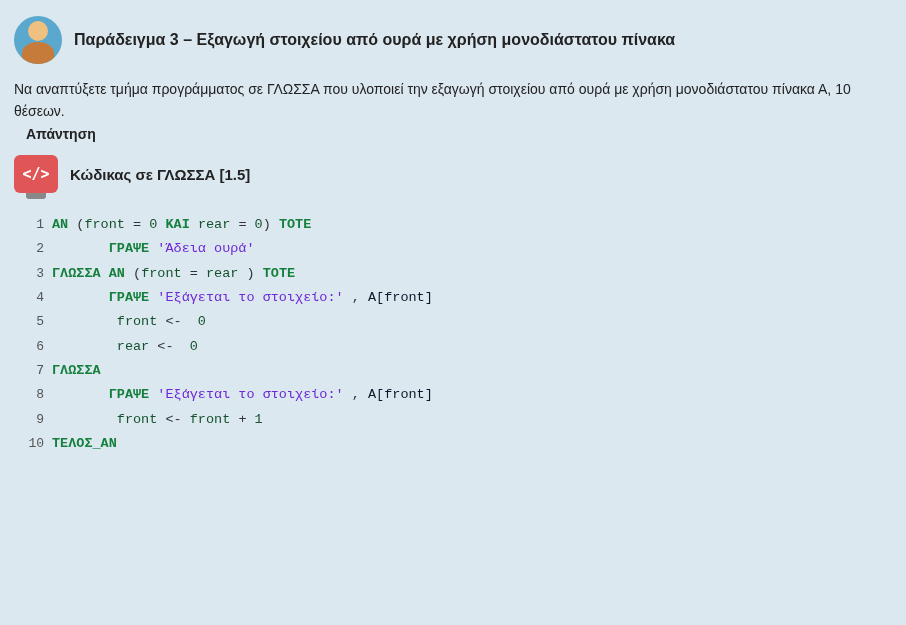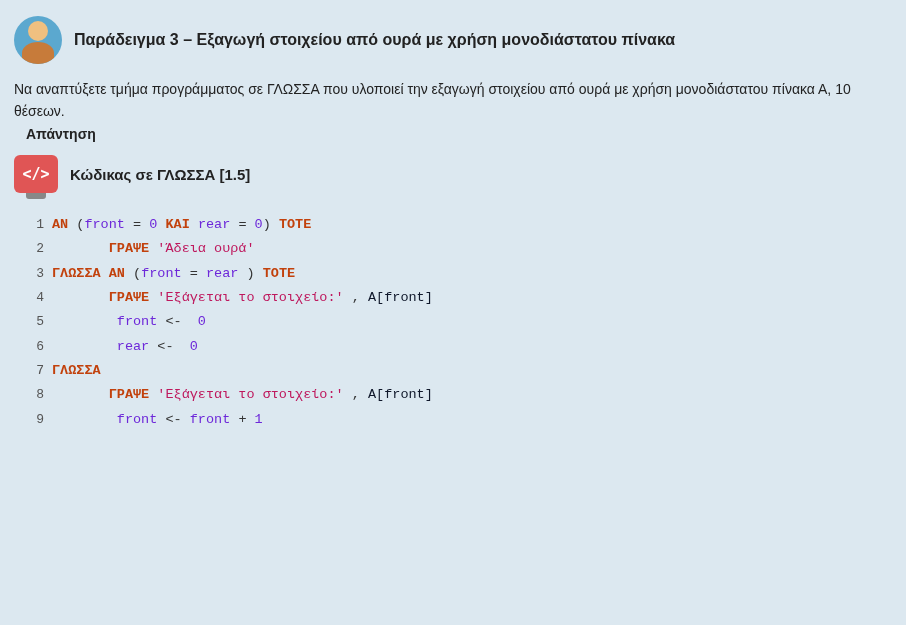--- a/index.html
+++ b/index.html
@@ -122,24 +122,24 @@
       font-size: 13px;
       user-select: none;
       text-align: right;
       padding-right: 8px;
       flex-shrink: 0;
     }
     .code-content {
       flex: 1;
     }
     
-    .kw-blue { color: #c2410c; font-weight: bold; }
-    .kw-pink { color: #c2410c; font-weight: bold; text-align: center; }
-    .str-green { color: #be185d; font-family: 'Courier New', monospace; }
-    .var-dark { color: #6d28d9; }
+    .kw-blue { color: #15803d; font-weight: bold; }
+    .kw-pink { color: #15803d; font-weight: bold; text-align: center; }
+    .str-green { color: #6d28d9; font-family: 'Courier New', monospace; }
+    .var-dark { color: #14532d; }
     .op { color: #333; }
     .arr-blue { color: #0f172a; }
   </style>
 </head>
 <body>
 
 <div class="container">
 
   <div class="header-box">
     <div class="avatar-wrap">
@@ -247,15 +247,21 @@
       <span class="code-content">
         &nbsp;&nbsp;&nbsp;&nbsp;&nbsp;&nbsp;&nbsp;
         <span class="var-dark">front</span>
         <span class="op"> &lt;- </span>
         <span class="var-dark">front</span>
         <span class="op"> + </span>
         <span class="var-dark">1</span>
       </span>
     </div>
 
+    <div class="code-line">
+      <span class="line-num">10</span>
+      <span class="code-content">
+        <span class="kw-blue">ΤΕΛΟΣ_ΑΝ</span>
+      </span>
+    </div>
 
   </div>
 </div>
 
 </body></html>

